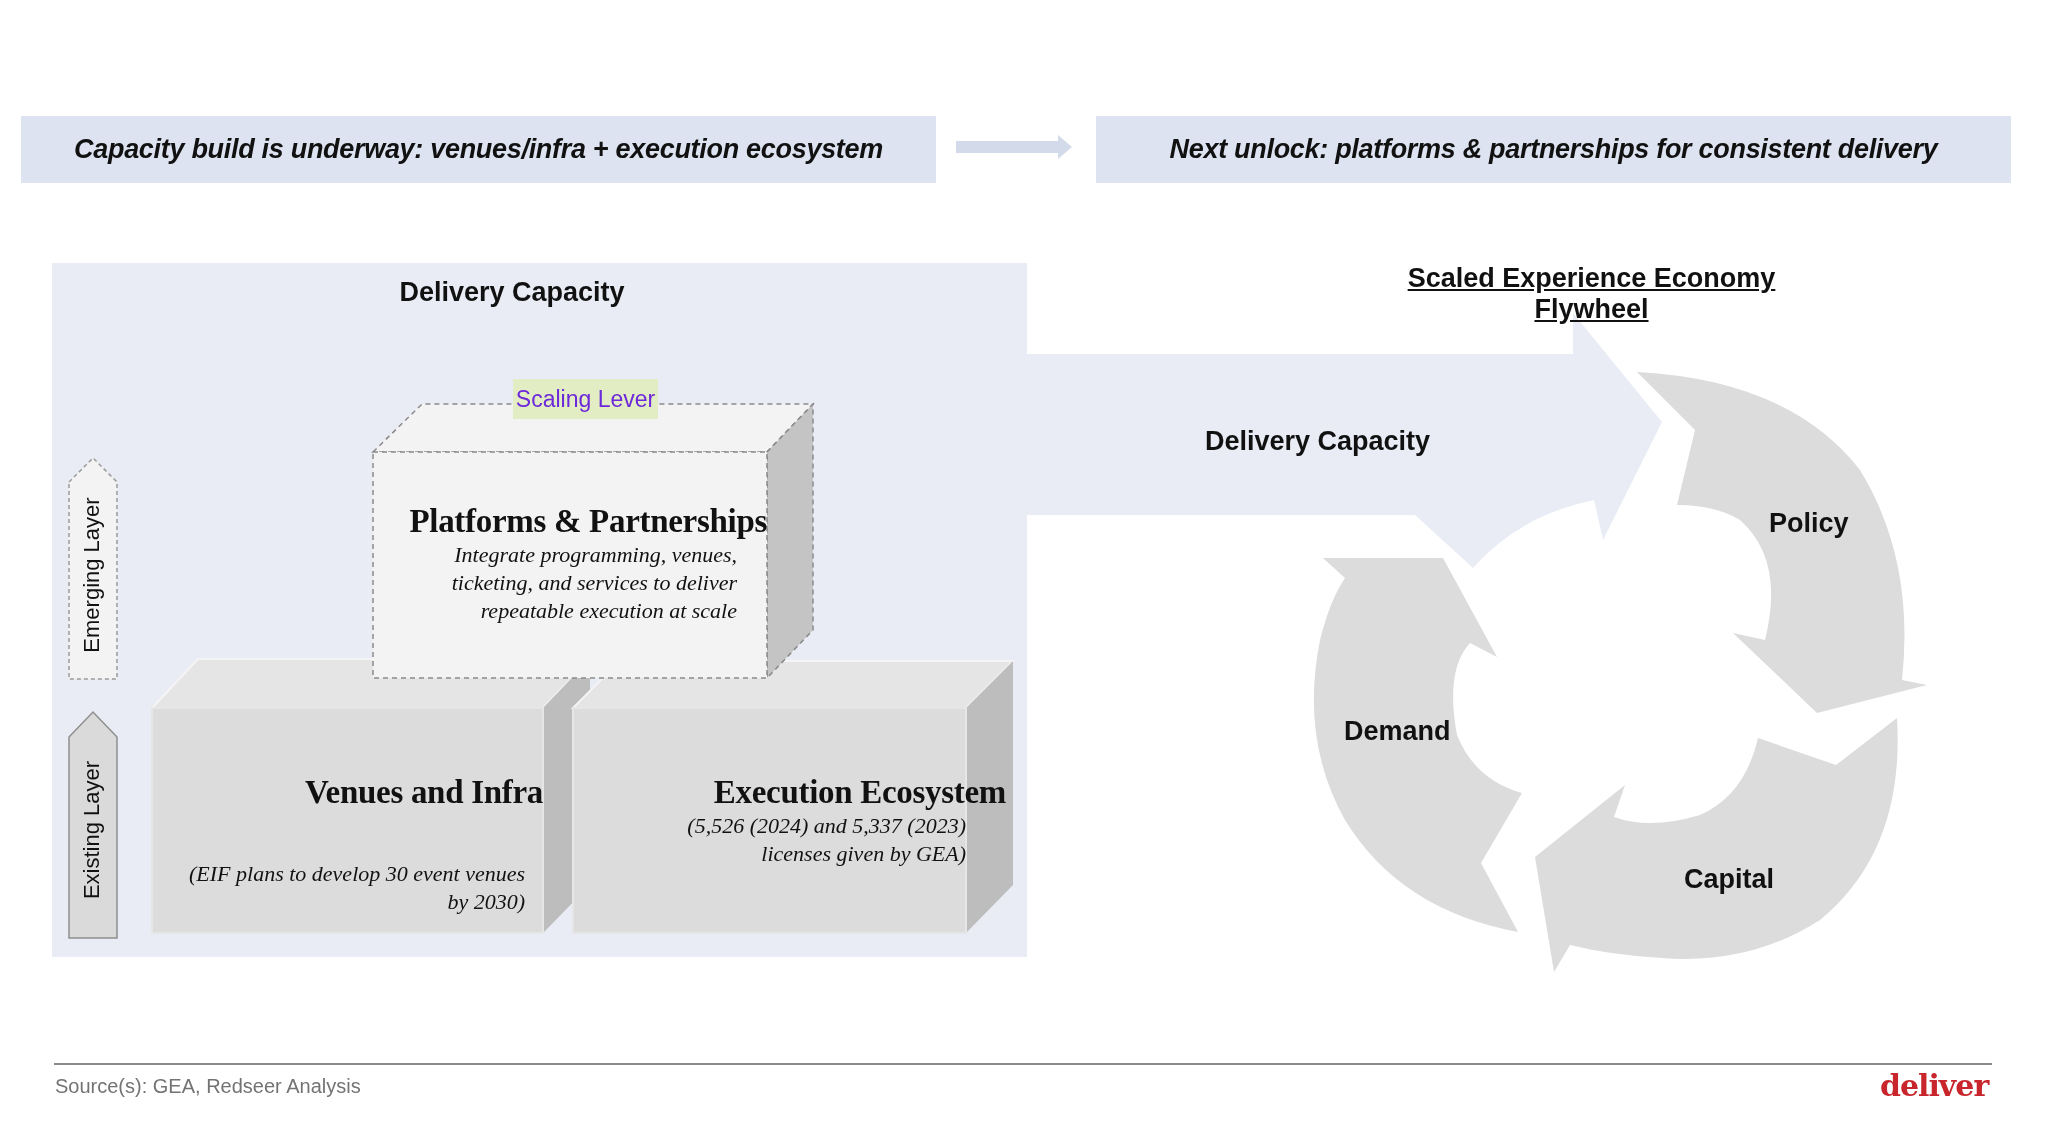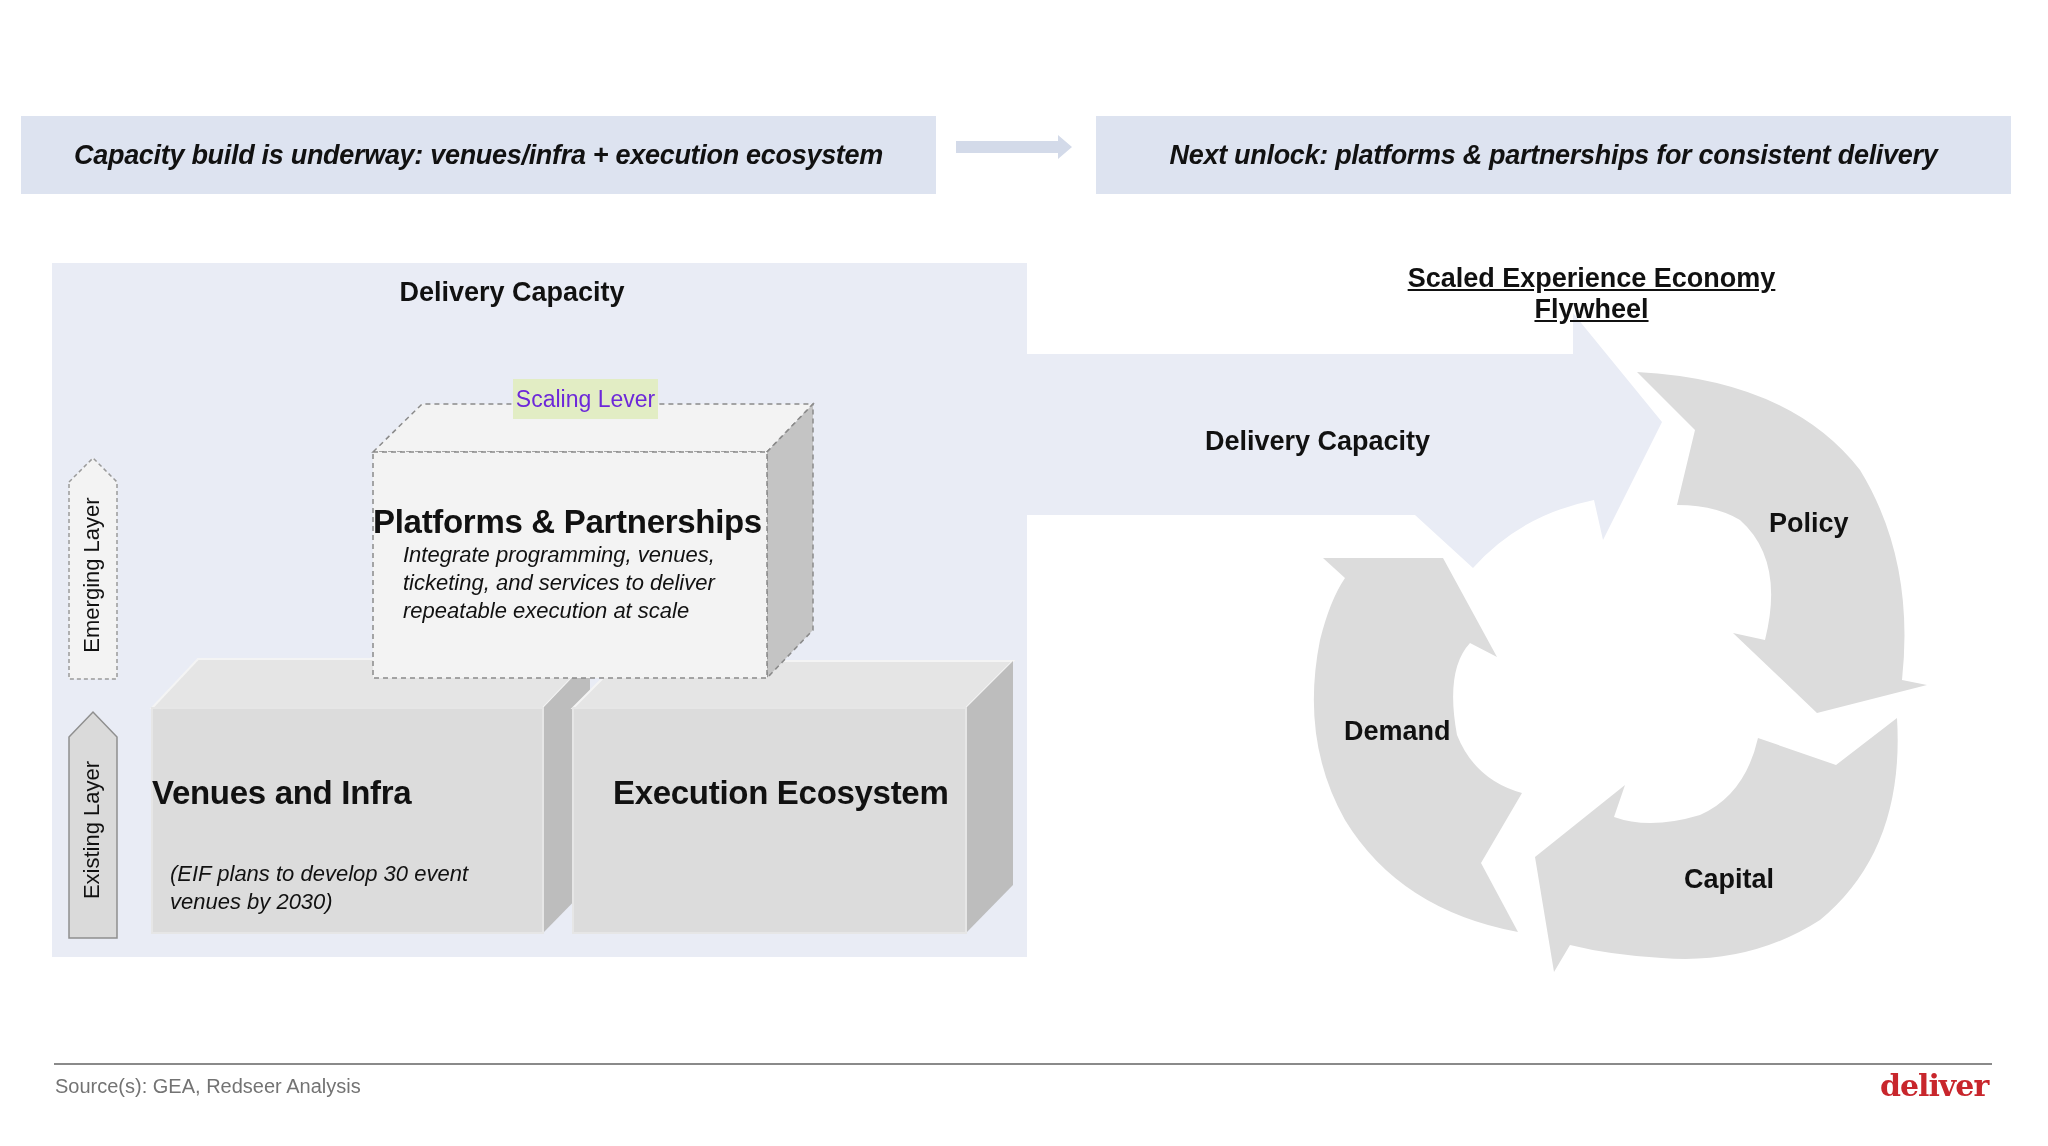--- a/index.html
+++ b/index.html
@@ -1,27 +1,27 @@
 <!DOCTYPE html>
 <html><head>
 <meta charset="utf-8">
 <style>
   html, body { margin: 0; padding: 0; background: #ffffff; }
   body { width: 2048px; height: 1146px; position: relative; overflow: hidden;
          font-family: "Liberation Sans", sans-serif; color: #111; }
-  .banner { position: absolute; top: 116px; height: 78px; background: #dde3f0;
+  .banner { position: absolute; top: 116px; height: 67px; background: #dde3f0;
             display: flex; align-items: center; justify-content: center;
             font-weight: bold; font-style: italic; font-size: 27px; letter-spacing: -0.3px; color: #111; }
   #banner-left { left: 21px; width: 915px; }
   #banner-right { left: 1096px; width: 915px; }
   svg.layer { position: absolute; left: 0; top: 0; }
   .panel { position: absolute; left: 52px; top: 263px; width: 975px; height: 694px; background: #e9ecf5; }
   .panel-title { position: absolute; left: 52px; top: 277px; width: 920px; text-align: center;
                  font-weight: bold; font-size: 27px; }
-  .block-text { position: absolute; text-align: left; color: #111; }
+  .block-text { position: absolute; text-align: right; color: #111; font-family: Liberation Serif, serif; }
   .block-title { font-weight: bold; font-size: 33px; letter-spacing: -0.3px; line-height: 1.15; }
   .block-desc { font-style: italic; font-size: 22px; line-height: 1.27; }
   .tag { position: absolute; left: 513px; top: 379px; width: 145px; height: 40px; background: #e2edc4;
          display: flex; align-items: center; justify-content: center; font-size: 23px; color: #6d28d9; }
   .vlabel { position: absolute; transform: rotate(-90deg); transform-origin: center center;
             font-size: 22px; white-space: nowrap; text-align: center; color: #111; }
   .fw-label { position: absolute; font-weight: bold; font-size: 27px; color: #111; }
   .fw-title { position: absolute; left: 1349px; top: 263px; width: 485px; text-align: center;
               font-weight: bold; font-size: 27px; text-decoration: underline; }
   .footer-line { position: absolute; left: 54px; top: 1063px; width: 1938px; height: 2px; background: #8a8a8a; }
@@ -97,20 +97,21 @@
 <div class="block-text" style="left:373px; top:503px; width:394px;">
   <div class="block-title">Platforms &amp; Partnerships</div>
   <div class="block-desc" style="padding:0 30px;">Integrate programming, venues, ticketing, and services to deliver repeatable execution at scale</div>
 </div>
 <div class="block-text" style="left:152px; top:774px; width:391px;">
   <div class="block-title">Venues and Infra</div>
   <div class="block-desc" style="padding:0 18px;margin-top:48px;">(EIF plans to develop 30 event venues by 2030)</div>
 </div>
 <div class="block-text" style="left:573px; top:774px; width:393px;padding-left:40px;">
   <div class="block-title">Execution Ecosystem</div>
+  <div class="block-desc" style="padding:0 40px;">(5,526 (2024) and 5,337 (2023) licenses given by GEA)</div>
 </div>
 
 <div class="fw-title">Scaled Experience Economy Flywheel</div>
 <div class="fw-label" style="left:1205px; top:426px;">Delivery Capacity</div>
 <div class="fw-label" style="left:1769px; top:508px;">Policy</div>
 <div class="fw-label" style="left:1684px; top:864px;">Capital</div>
 <div class="fw-label" style="left:1344px; top:716px;">Demand</div>
 
 <div class="footer-line"></div>
 <div class="source">Source(s): GEA, Redseer Analysis</div>

